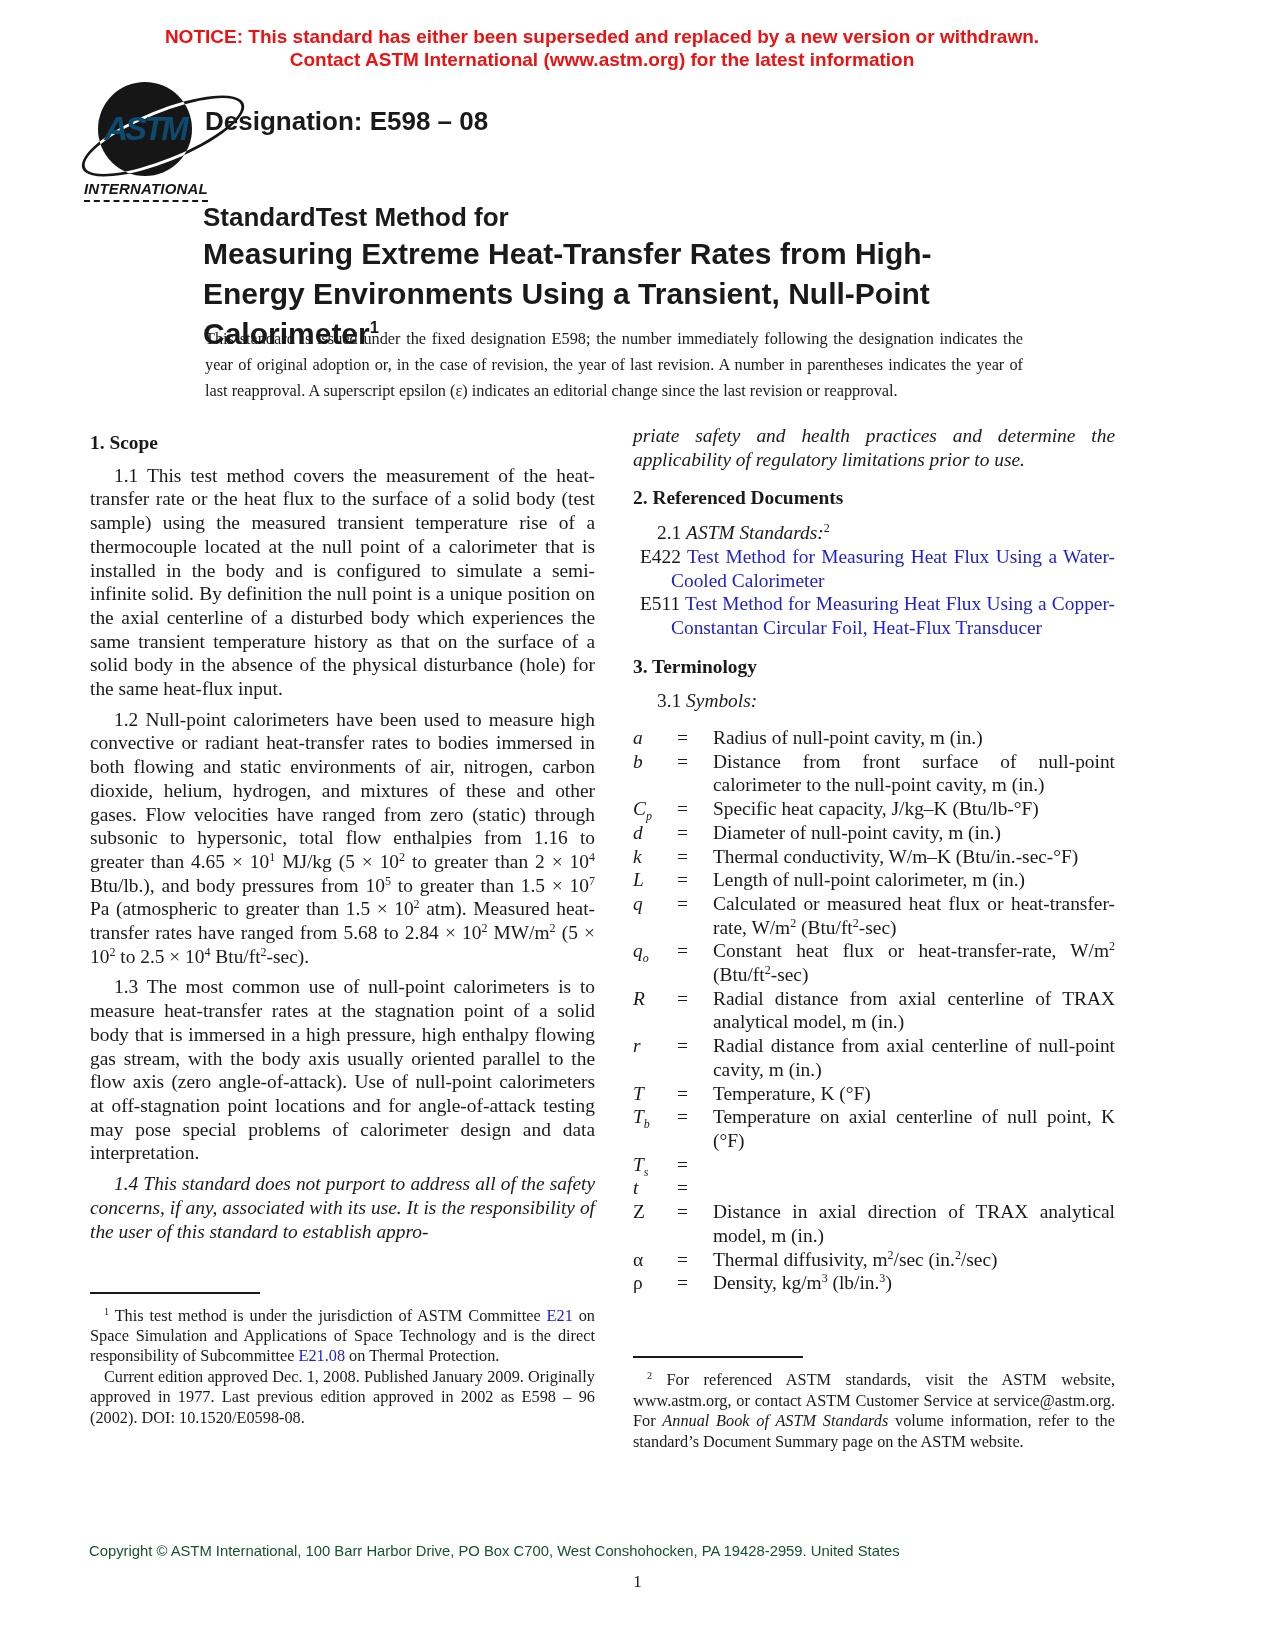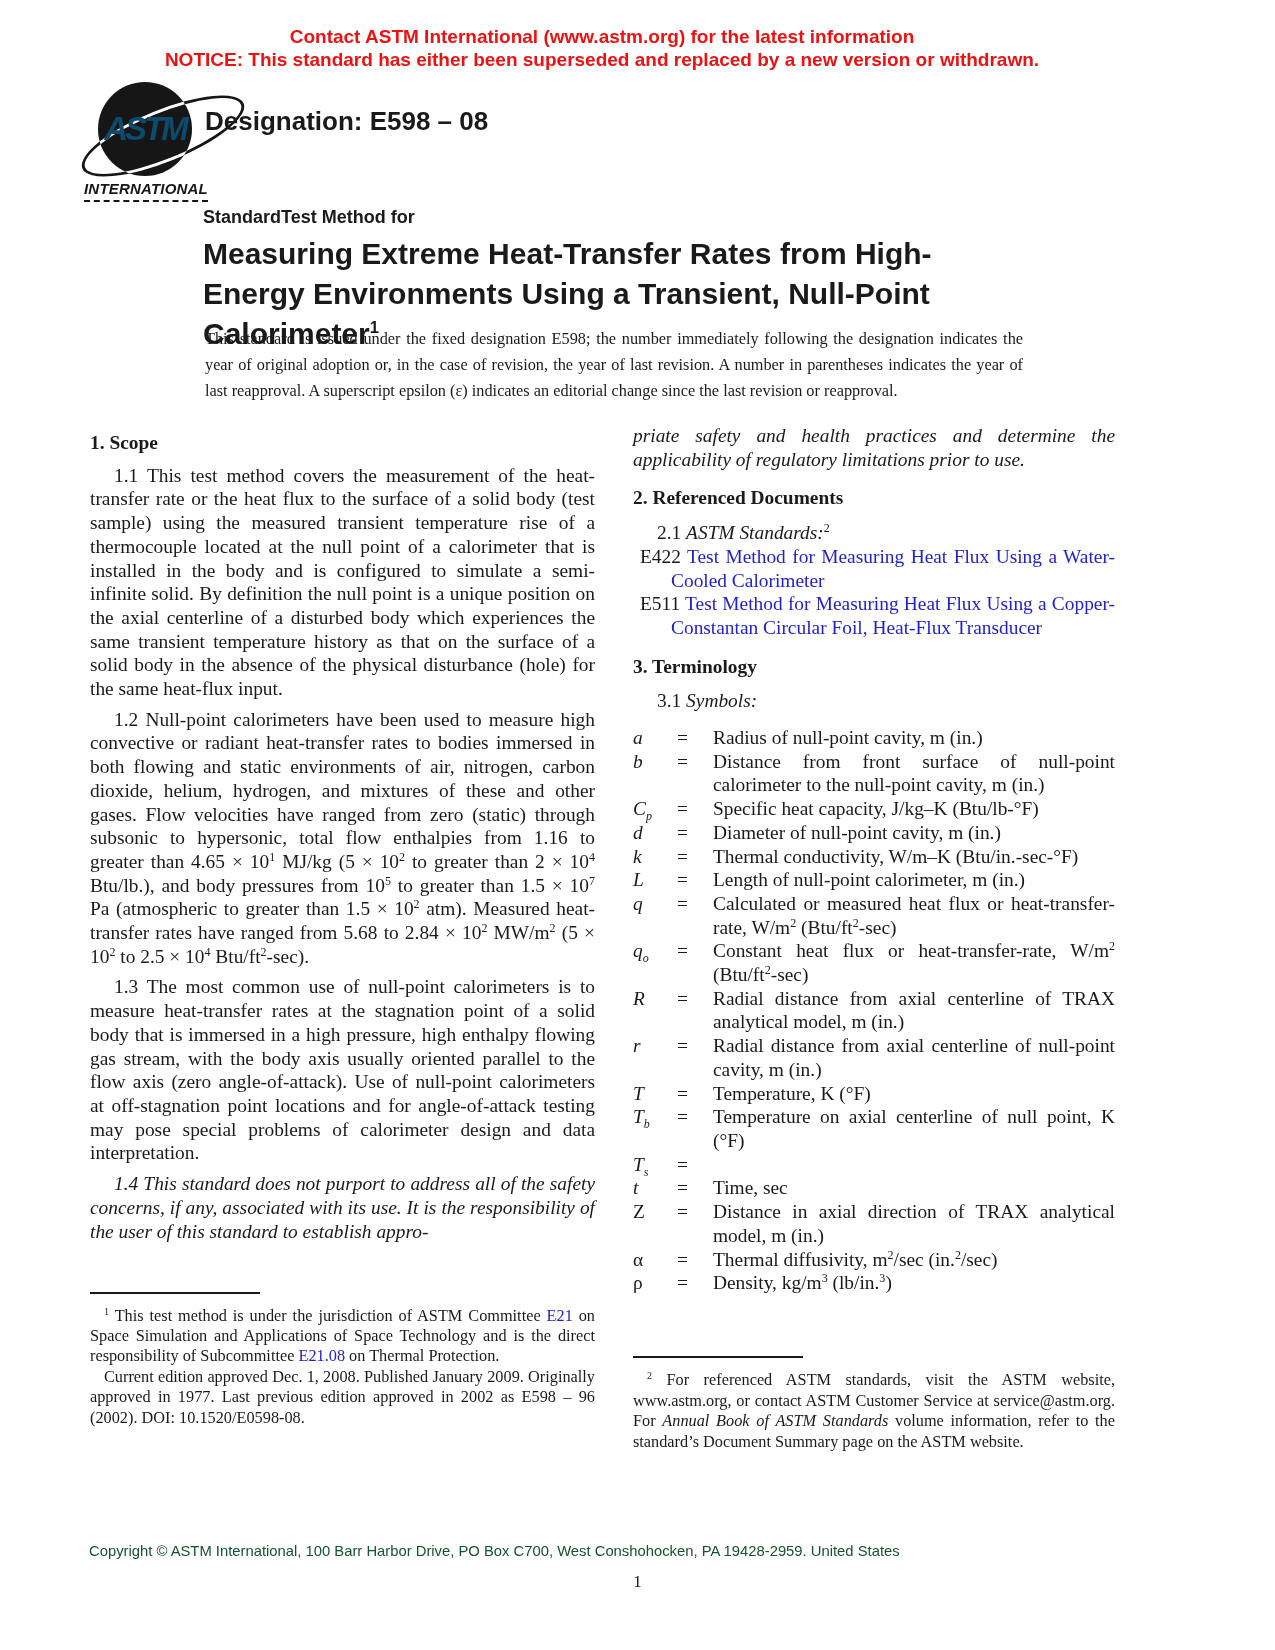--- a/index.html
+++ b/index.html
@@ -31,21 +31,21 @@
     font-size:33px; letter-spacing:-3px; z-index:3; }
   .logo-intl { position:absolute; left:2px; top:102px;
     font-family:"Liberation Sans", sans-serif; font-style:italic; font-weight:bold;
     font-size:15px; letter-spacing:0.2px; border-bottom:2px dashed #161616;
     padding-bottom:3px; color:#161616; white-space:nowrap; }
   
   .designation { position:absolute; left:205px; top:106px;
     font-family:"Liberation Sans", sans-serif; font-weight:bold; font-size:26px; }
   .title-block { position:absolute; left:203px; top:200px; width:830px;
     font-family:"Liberation Sans", sans-serif; font-weight:bold; }
-  .title-line1 { font-size:18px; line-height:34px; }
+  .title-line1 { font-size:26px; line-height:34px; }
   .title-rest  { font-size:30px; line-height:40px; }
   .title-rest sup { font-size:0.55em; }
   
   .issuing-note { position:absolute; left:205px; top:326px; width:818px;
     font-size:16.3px; line-height:26px; text-align:justify; }
   
   .columns { position:absolute; left:90px; top:424px; width:1035px; height:1034px;
     display:flex; gap:38px; }
   .col { display:flex; flex-direction:column; }
   .col-left  { width:505px; }
@@ -81,22 +81,22 @@
     font-family:"Liberation Sans", sans-serif; font-size:14.8px; color:#14532d; }
   .page-number { position:absolute; left:0; top:1572px; width:1275px;
     text-align:center; font-size:17px; }
 </style>
 </head>
 <body>
 
 <div class="page">
 
   <div class="notice">
+    <div>NOTICE: This standard has either been superseded and replaced by a new version or withdrawn.</div>
     <div>Contact ASTM International (www.astm.org) for the latest information</div>
-    <div>NOTICE: This standard has either been superseded and replaced by a new version or withdrawn.</div>
   </div>
 
   <div class="logo">
     <div class="logo-circle"></div>
     <div class="orbit orbit-black"></div>
     <div class="logo-clip">
       <div class="orbit orbit-white"></div>
     </div>
     <div class="logo-astm">ASTM</div>
     <div class="logo-intl">INTERNATIONAL</div>
@@ -210,21 +210,20 @@
   </div>
 
   <div class="sym-row">
     <span class="sym-s"><i>T</i><sub><i>s</i></sub></span>
     <span class="sym-eq">=</span>
   </div>
 
   <div class="sym-row">
     <span class="sym-s"><i>t</i></span>
     <span class="sym-eq">=</span>
-    <span class="sym-d">Time, sec</span>
   </div>
 
   <div class="sym-row">
     <span class="sym-s">Z</span>
     <span class="sym-eq">=</span>
     <span class="sym-d">Distance in axial direction of TRAX analytical model, m (in.)</span>
   </div>
 
   <div class="sym-row">
     <span class="sym-s">α</span>

